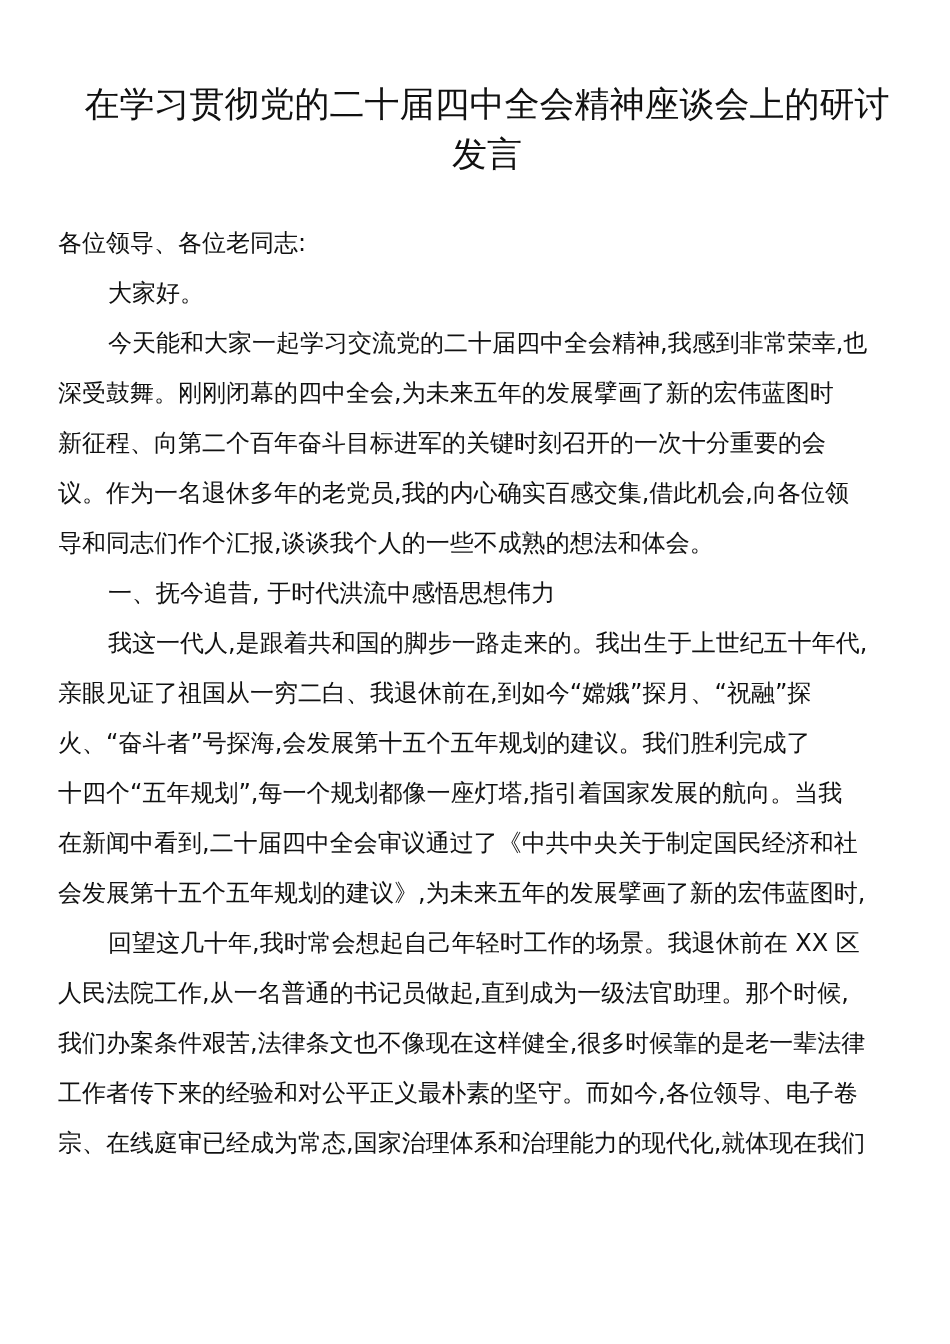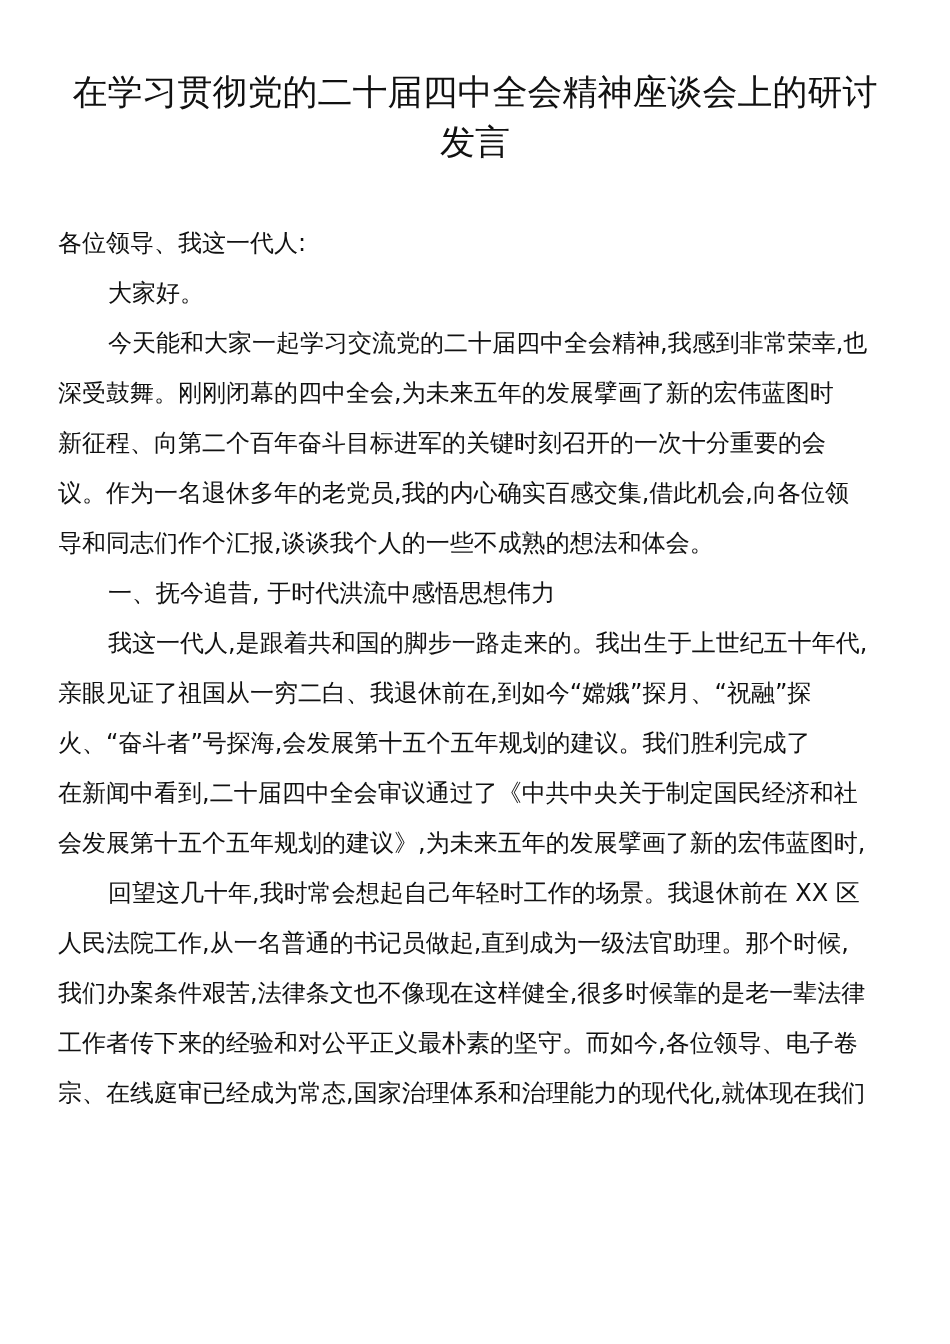--- a/index.html
+++ b/index.html
@@ -5,50 +5,51 @@
   html, body { margin: 0; padding: 0; background: #ffffff; }
   body {
     width: 950px; height: 1344px; position: relative; overflow: hidden;
     font-family: "DejaVu Sans", "Liberation Sans", sans-serif;
     color: #111111;
   }
   .page { position: absolute; left: 0; top: 0; width: 950px; height: 1344px; }
   .title {
     position: absolute; left: 40px; width: 870px; top: 66px;
     text-align: center; font-size: 35px; line-height: 52px; letter-spacing: 0px;
-    font-weight: normal; margin: 0;
+    font-weight: normal; margin: 12px;
   }
   .body-text {
     position: absolute; left: 58px; top: 218px; width: 840px;
     font-size: 24px; line-height: 50px;
   }
   .line { display: block; white-space: nowrap; height: 50px; }
   .indent { padding-left: 50px; }
 </style>
 </head>
 <body>
 
 <div class="page">
   <h1 class="title">
     <span class="line">在学习贯彻党的二十届四中全会精神座谈会上的研讨</span>
     <span class="line">发言</span>
   </h1>
 
   <div class="body-text">
-    <span class="line">各位领导、我这一代人:</span>
+    <span class="line">各位领导、各位老同志:</span>
     <span class="line indent">大家好。</span>
     <span class="line indent">今天能和大家一起学习交流党的二十届四中全会精神,我感到非常荣幸,也</span>
     <span class="line">深受鼓舞。刚刚闭幕的四中全会,为未来五年的发展擘画了新的宏伟蓝图时</span>
     <span class="line">新征程、向第二个百年奋斗目标进军的关键时刻召开的一次十分重要的会</span>
     <span class="line">议。作为一名退休多年的老党员,我的内心确实百感交集,借此机会,向各位领</span>
     <span class="line">导和同志们作个汇报,谈谈我个人的一些不成熟的想法和体会。</span>
     <span class="line indent">一、抚今追昔, 于时代洪流中感悟思想伟力</span>
     <span class="line indent">我这一代人,是跟着共和国的脚步一路走来的。我出生于上世纪五十年代,</span>
     <span class="line">亲眼见证了祖国从一穷二白、我退休前在,到如今“嫦娥”探月、“祝融”探</span>
     <span class="line">火、“奋斗者”号探海,会发展第十五个五年规划的建议。我们胜利完成了</span>
+    <span class="line">十四个“五年规划”,每一个规划都像一座灯塔,指引着国家发展的航向。当我</span>
     <span class="line">在新闻中看到,二十届四中全会审议通过了《中共中央关于制定国民经济和社</span>
     <span class="line">会发展第十五个五年规划的建议》,为未来五年的发展擘画了新的宏伟蓝图时,</span>
     <span class="line indent">回望这几十年,我时常会想起自己年轻时工作的场景。我退休前在 XX 区</span>
     <span class="line">人民法院工作,从一名普通的书记员做起,直到成为一级法官助理。那个时候,</span>
     <span class="line">我们办案条件艰苦,法律条文也不像现在这样健全,很多时候靠的是老一辈法律</span>
     <span class="line">工作者传下来的经验和对公平正义最朴素的坚守。而如今,各位领导、电子卷</span>
     <span class="line">宗、在线庭审已经成为常态,国家治理体系和治理能力的现代化,就体现在我们</span>
   </div>
 </div>
 

